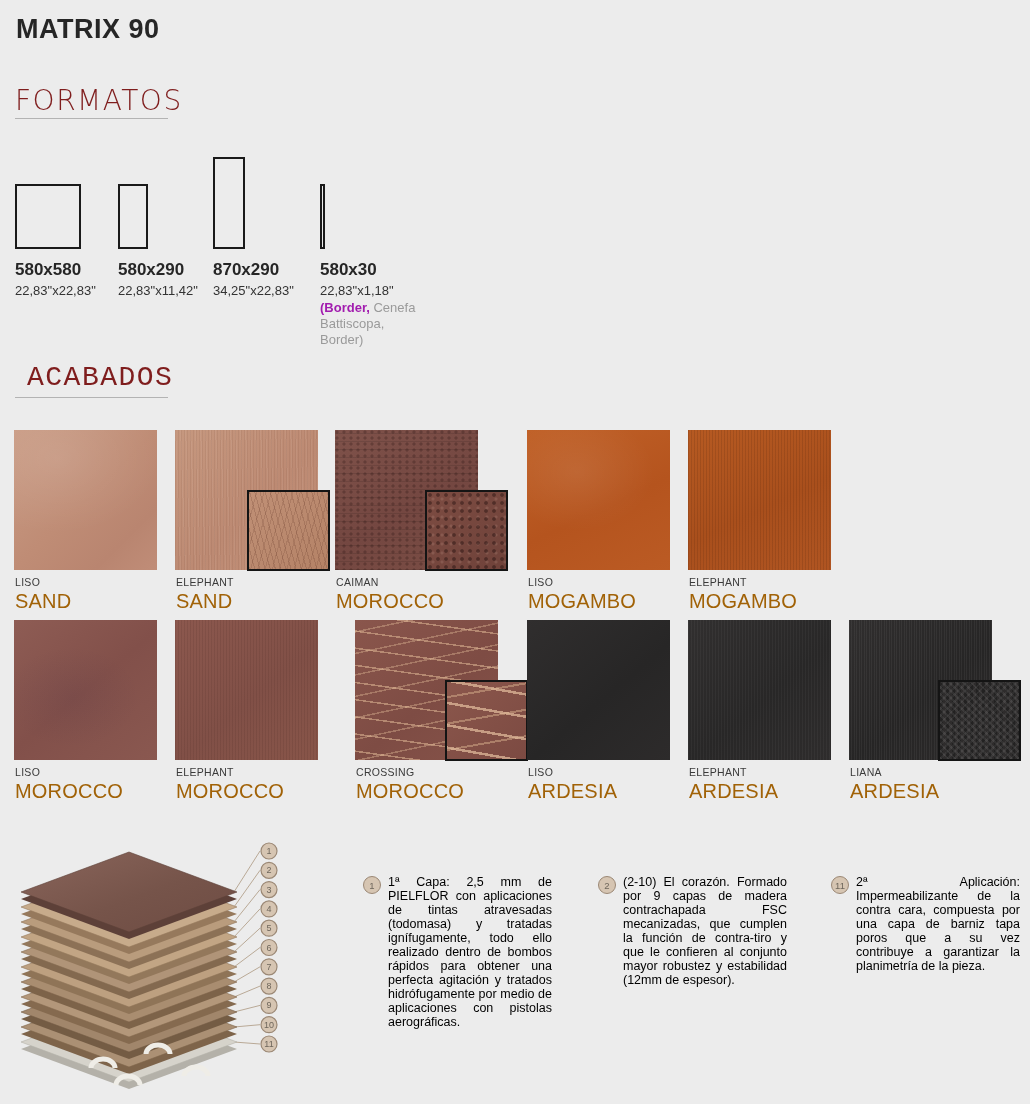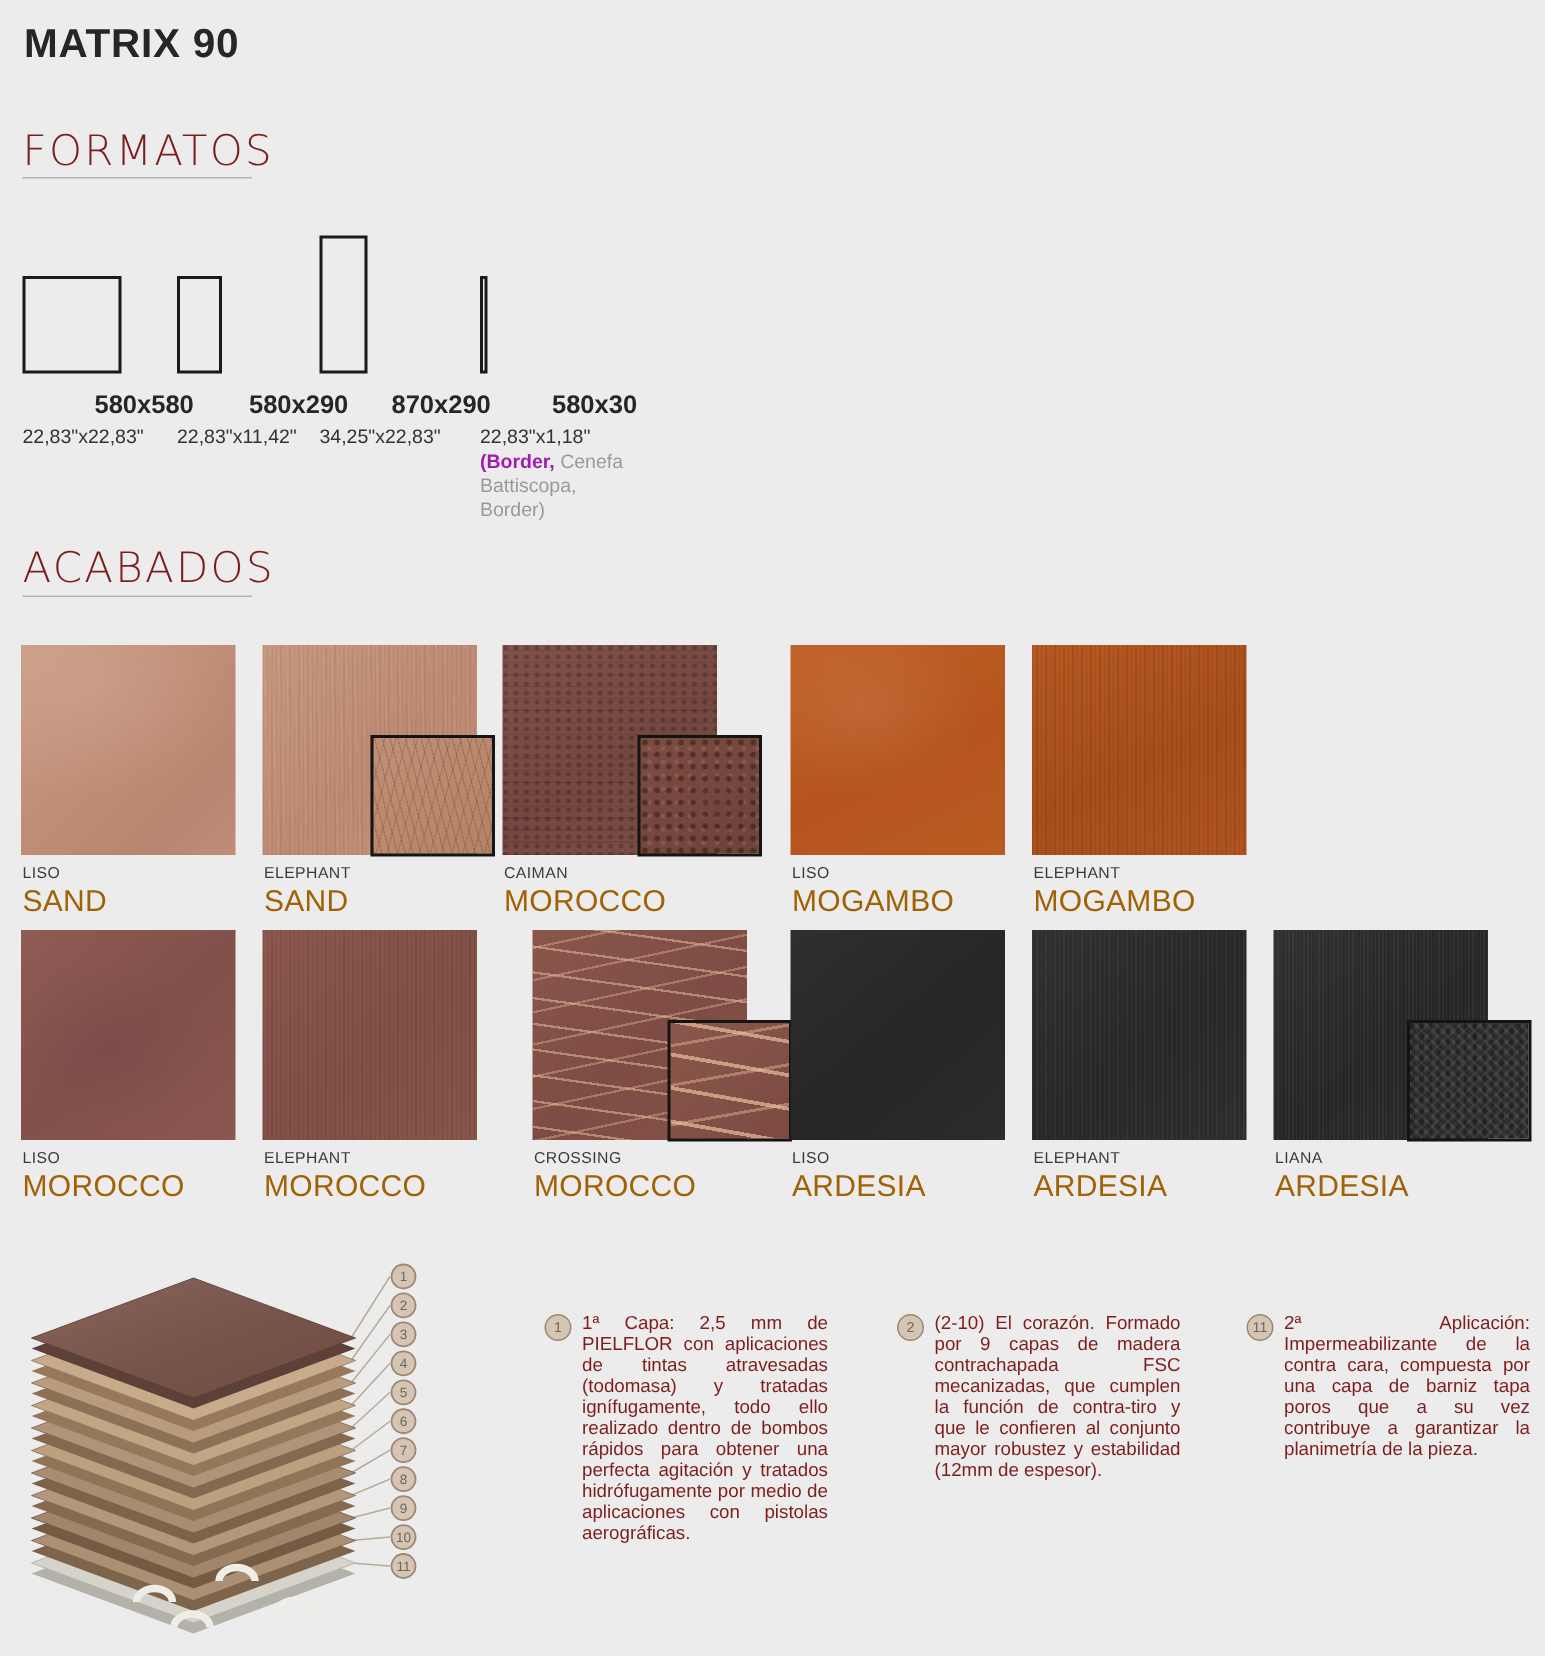--- a/index.html
+++ b/index.html
@@ -8,21 +8,21 @@
 
   
   .title{position:absolute;left:16px;top:14px;font-size:27px;font-weight:bold;letter-spacing:.5px;color:#262626;}
   .sec-head{position:absolute;font-size:28px;font-weight:200;letter-spacing:1.5px;color:#7f1d1d;
             font-family:"DejaVu Sans","Liberation Sans",sans-serif;}
   .head-rule{position:absolute;height:1px;background:#b3b3b3;width:153px;left:15px;}
 
   
   .fmt-shape{position:absolute;border:2px solid #1a1a1a;background:transparent;}
   .fmt-label{position:absolute;width:110px;}
-  .fmt-mm{font-size:17px;font-weight:bold;color:#262626;margin-left:48px;}
+  .fmt-mm{font-size:17px;font-weight:bold;color:#262626;}
   .fmt-in{font-size:13px;color:#333;margin-top:3px;}
   .fmt-note{font-size:13px;margin-top:2px;line-height:16px;}
   .fmt-note .dk{color:#a21caf;font-weight:bold;}
   .fmt-note .gy{color:#9a9a9a;}
 
   
   .sw{position:absolute;width:159px;}
   .sw .img{position:relative;width:143px;height:140px;}
   .sw .labels{position:absolute;top:146px;left:1px;}
   .sw .tex{font-size:10.5px;color:#3a3a3a;letter-spacing:.3px;}
@@ -66,21 +66,21 @@
      linear-gradient(140deg,#8b574c,#7c4a42);}
   .i-liana{right:-29px;background:repeating-linear-gradient(45deg,rgba(255,255,255,.07) 0 2px,transparent 2px 5px),
      repeating-linear-gradient(-45deg,rgba(255,255,255,.06) 0 2px,transparent 2px 5px),
      repeating-linear-gradient(90deg,#232222 0 3px,#2e2c2c 3px 6px);}
 
   
   .note{position:absolute;display:flex;align-items:flex-start;gap:7px;width:196px;}
   .badge{flex:0 0 auto;width:16px;height:16px;margin-top:1px;border-radius:50%;
          background:#d6c5b2;border:1px solid #9b8875;color:#6e665b;
          font-size:9.5px;display:flex;align-items:center;justify-content:center;}
-  .note p{margin:0;width:164px;font-size:12.5px;line-height:14px;text-align:justify;color:#7f1d1d;}
+  .note p{margin:0;width:164px;font-size:12.5px;line-height:14px;text-align:justify;color:#000000;}
   #stack-svg{position:absolute;left:8px;top:840px;}
 </style>
 </head>
 <body>
 
 <div class="page">
 
   <div class="title">MATRIX 90</div>
 
   <div class="sec-head" style="left:15px;top:84px;">FORMATOS</div>
@@ -102,21 +102,21 @@
   <div class="fmt-label" style="left:213px;top:260px;">
     <div class="fmt-mm">870x290</div>
     <div class="fmt-in">34,25"x22,83"</div>
   </div>
   <div class="fmt-label" style="left:320px;top:260px;">
     <div class="fmt-mm">580x30</div>
     <div class="fmt-in">22,83"x1,18"</div>
     <div class="fmt-note"><span class="dk">(Border,</span><span class="gy"> Cenefa</span><br><span class="gy">Battiscopa, Border)</span></div>
   </div>
 
-  <div class="sec-head" style="left:15px;top:362px;">ACABADOS</div>
+  <div class="sec-head" style="left:27px;top:362px;font-family:Liberation Mono, monospace;">ACABADOS</div>
   <div class="head-rule" style="top:397px;"></div>
 
   <div class="sw" style="left:14px;top:430px;">
     <div class="img t-liso-sand"></div>
     <div class="labels">
         <div class="tex">LISO</div>
     <div class="nm">SAND</div>
       </div>
   </div>
   <div class="sw" style="left:175px;top:430px;">

